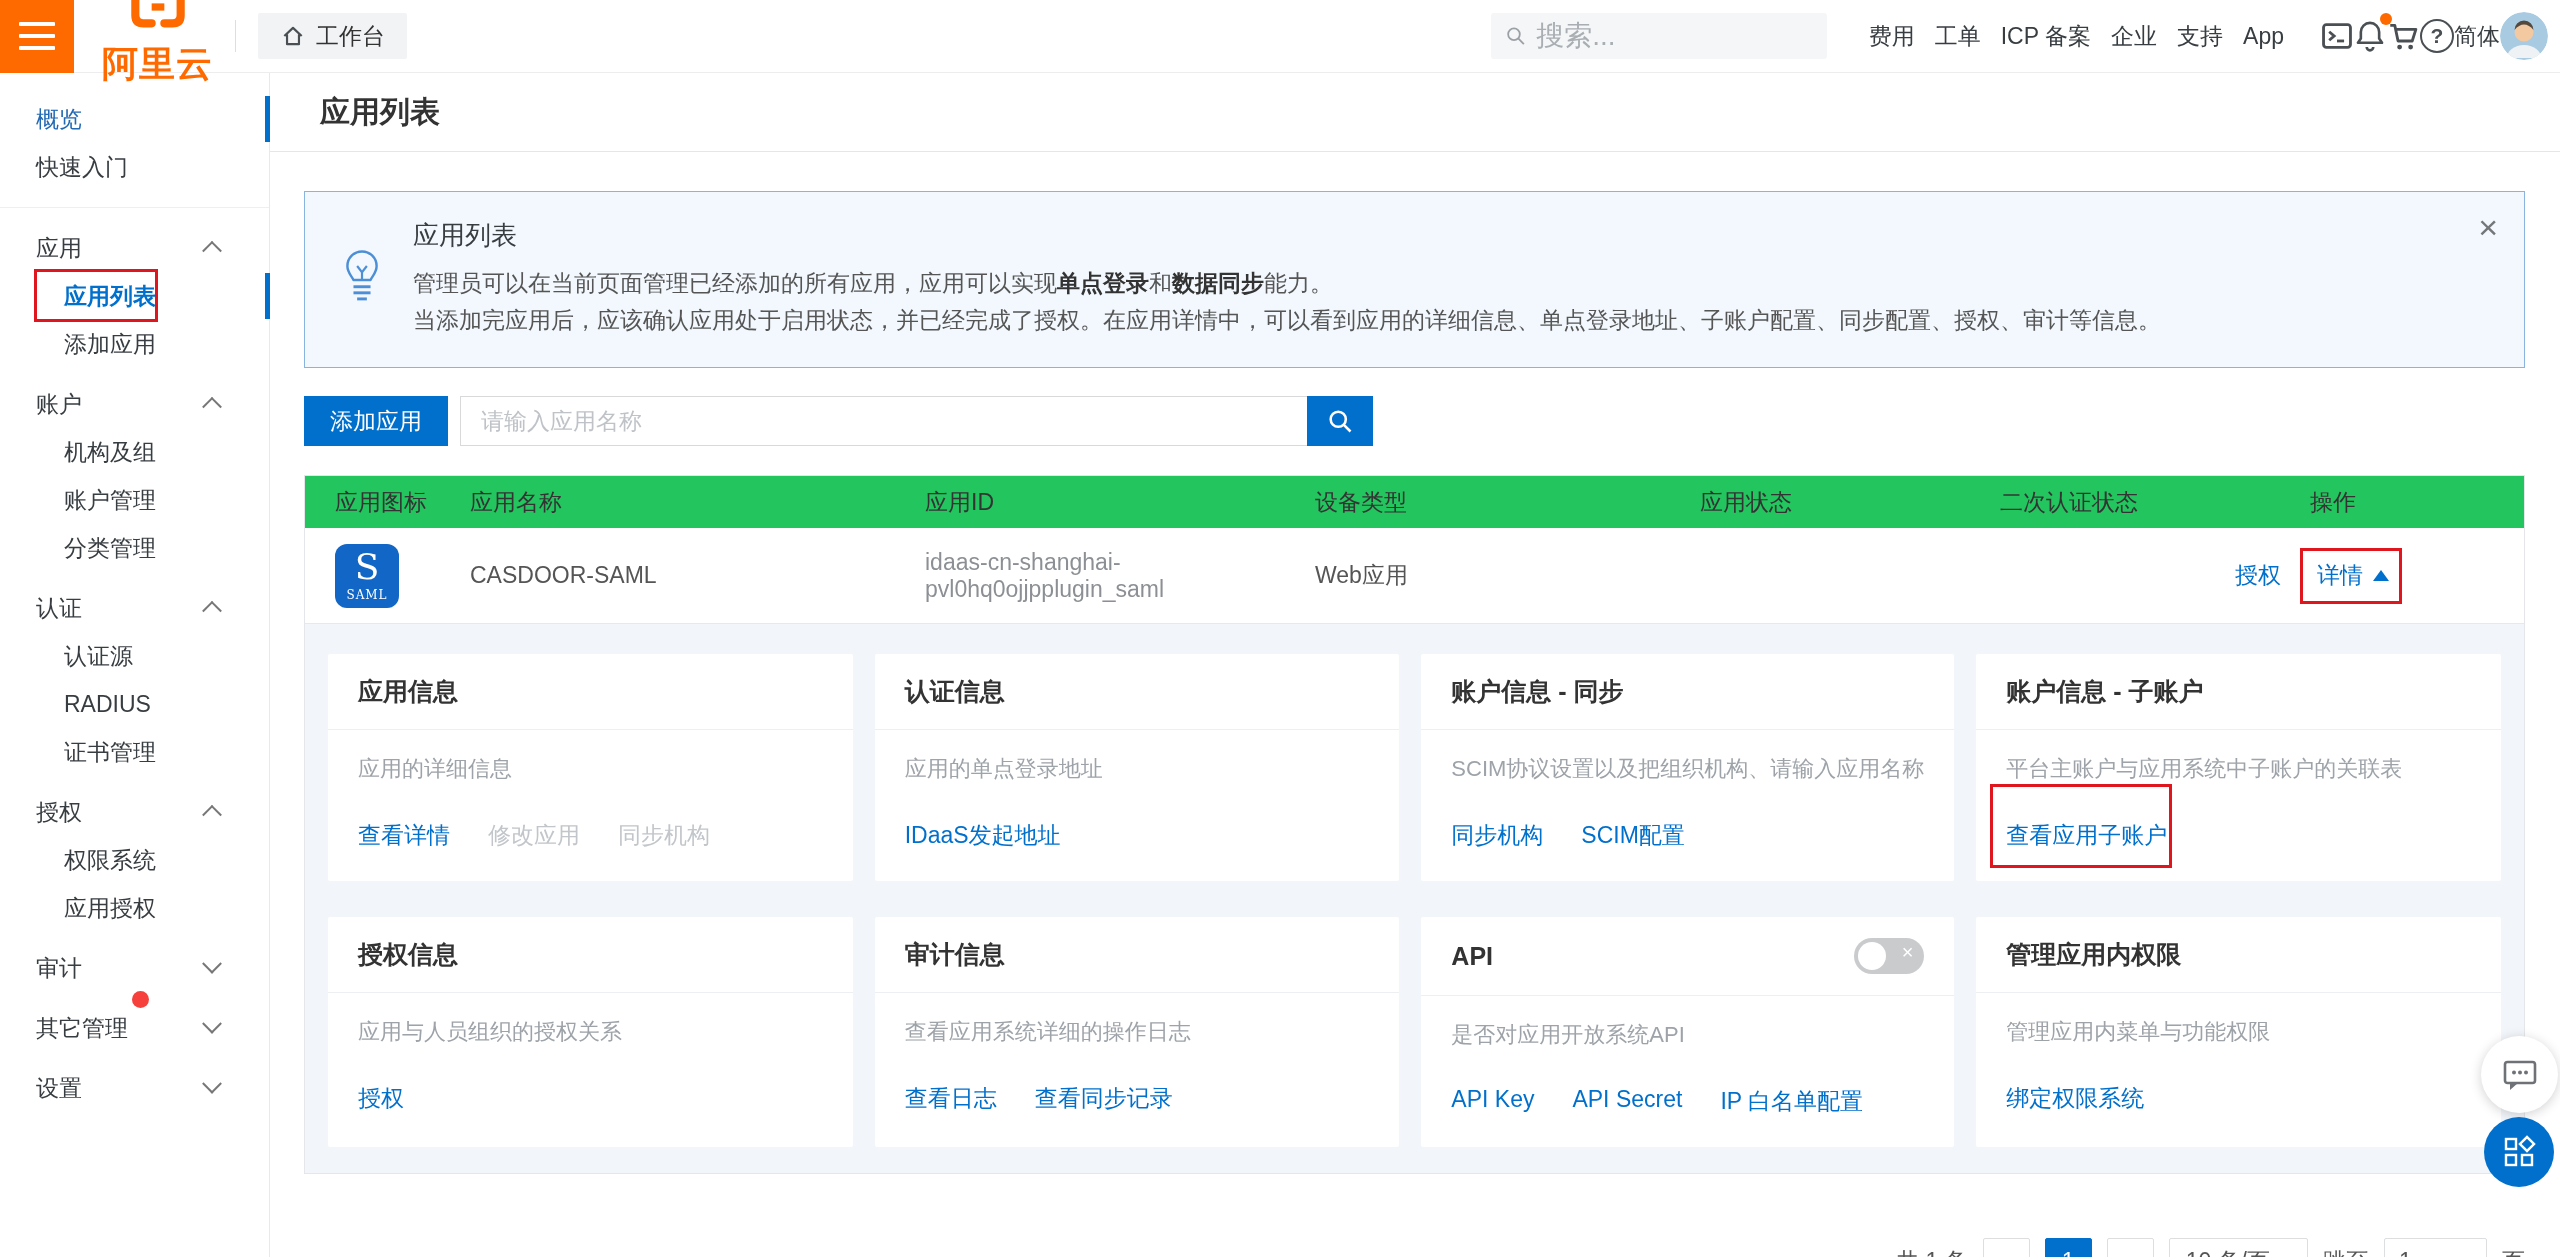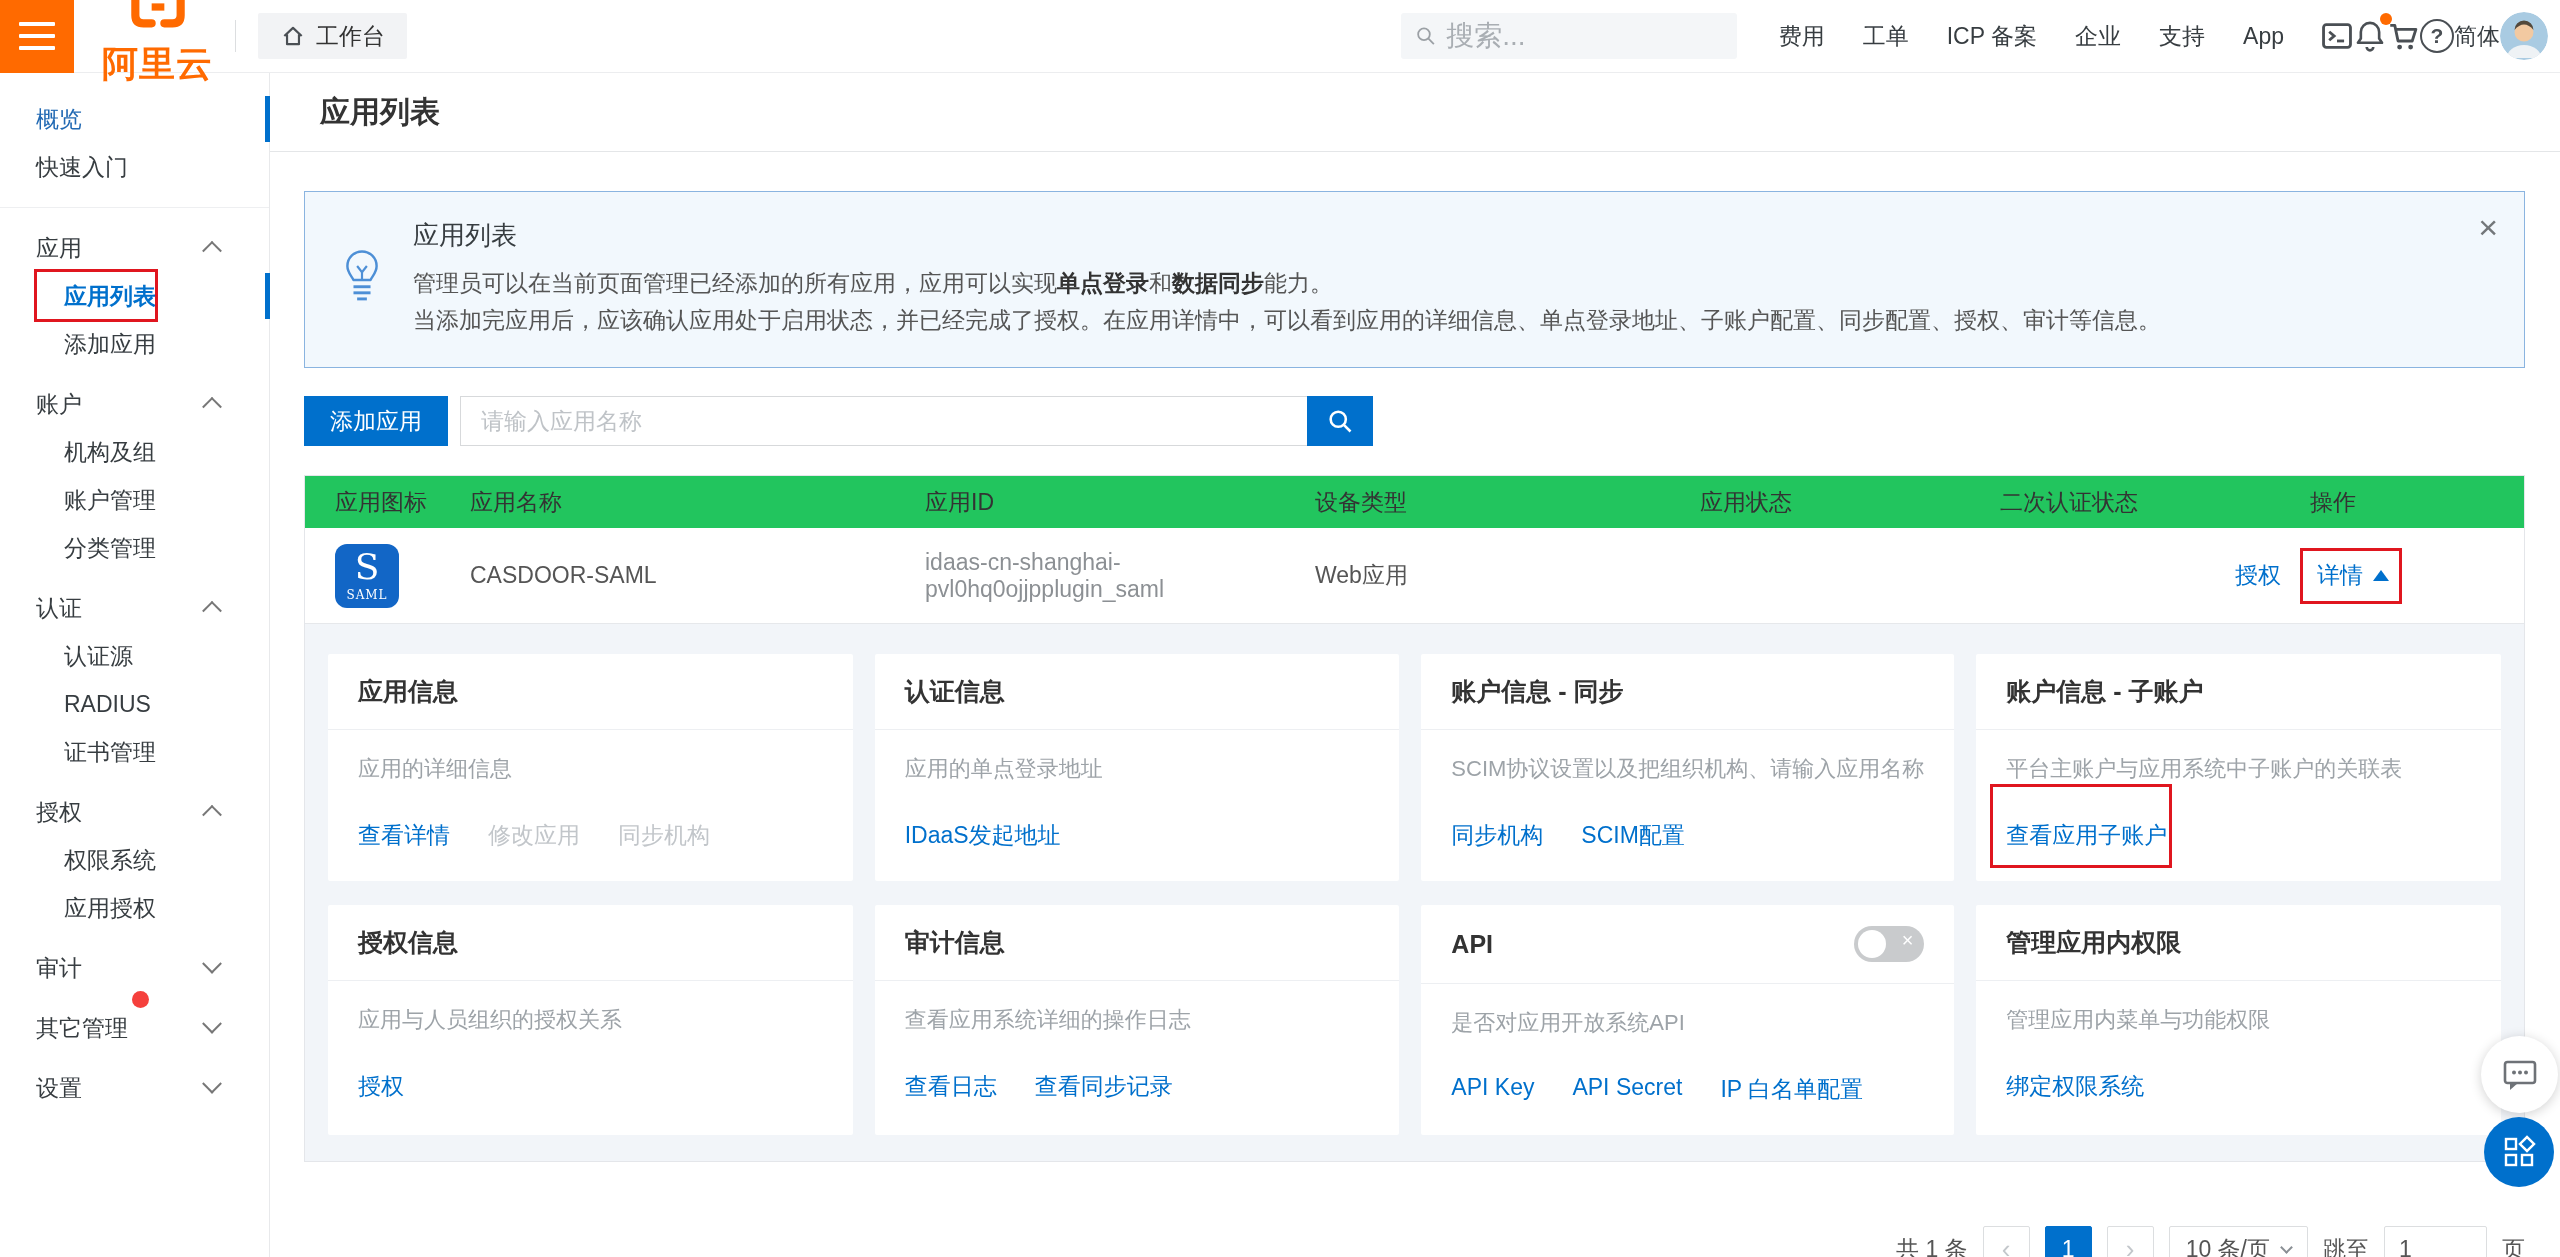--- a/index.html
+++ b/index.html
@@ -15,21 +15,21 @@
   .logo { display:flex; align-items:center; gap:10px; margin-left:28px; cursor:pointer;flex-direction:column; }
   .logo-text { font-size:36px; font-weight:700; color:#FF6A00; letter-spacing:1px; }
   .v-divider { width:1px; height:32px; background:#DCDEE0; margin:0 22px; }
   .workbench { background:#F2F3F5; border:none; height:46px; padding:0 22px; display:flex;
     align-items:center; gap:10px; font-size:23px; color:#333; border-radius:2px; cursor:pointer; }
   .top-search { margin-left:auto; width:336px; height:46px; background:#F4F6F8; border-radius:3px;
     display:flex; align-items:center; padding:0 14px; gap:10px; }
   .top-search input { border:none; outline:none; background:transparent; font-size:28px;
     color:#666; width:100%; }
   .top-search input::placeholder { color:#A9AEB3; }
-  .top-nav { display:flex; align-items:center; gap:38px; margin:0 36px 0 42px; }
+  .top-nav { display:flex; align-items:center; gap:20px; margin:0 36px 0 42px; }
   .top-nav span { font-size:23px; color:#373D41; cursor:pointer; white-space:nowrap; }
   .top-icons { display:flex; align-items:center; margin-right:12px; }
   .icon-btn { position:relative; display:flex; align-items:center; cursor:pointer; }
   .noti-dot { position:absolute; top:-6px; right:-6px; width:12px; height:12px;
     background:#FF6A00; border-radius:50%; }
   .lang { font-size:23px; color:#373D41; cursor:pointer; }
   .avatar { width:48px; height:48px; border-radius:50%; overflow:hidden; cursor:pointer; flex:0 0 auto; }
 
   
   .shell { display:flex; height:1184px; }
@@ -105,21 +105,21 @@
   .toggle.off .mark { right:12px; top:4px; font-size:22px; }
   .toggle.off .mark::before { content:"×"; }
   .ops { display:flex; align-items:center; justify-content:flex-end; padding-right:135px;
     position:relative; height:100%; }
   .link { color:#0070CC; cursor:pointer; white-space:nowrap; }
   .ops-sep { width:1px; height:26px; background:#E0E2E4; margin:0 18px; }
   .tri-up { width:0; height:0; border-left:8px solid transparent; border-right:8px solid transparent;
     border-bottom:11px solid #0070CC; display:inline-block; margin-left:10px; }
 
   .detail-panel { background:#F2F5F9; border-top:1px solid #E6E8EB; padding:30px 23px 26px;
-    display:grid; grid-template-columns:repeat(4,1fr); gap:24px 22px; }
+    display:grid; grid-template-columns:repeat(4,1fr); gap:36px 22px; }
   .card { background:#fff; border-radius:2px; min-height:206px; }
   .card-head { padding:21px 30px; border-bottom:1px solid #EDEFF2; display:flex;
     align-items:center; justify-content:space-between; }
   .card-title { font-size:25px; font-weight:700; color:#333; }
   .card-head .toggle { width:70px; height:36px; margin-left:0; }
   .card-head .toggle .knob { width:28px; height:28px; }
   .card-head .toggle.off .mark { right:11px; top:3px; font-size:20px; }
   .card-body { padding:24px 30px 30px; position:relative; }
   .card-desc { font-size:22px; color:#9DA3A8; white-space:nowrap; }
   .card-links { margin-top:36px; display:flex; gap:38px; font-size:23px; }

